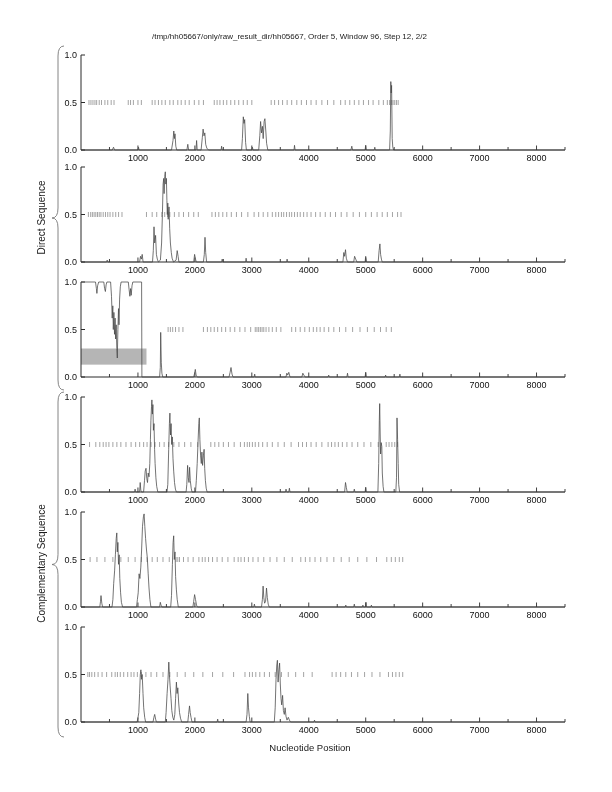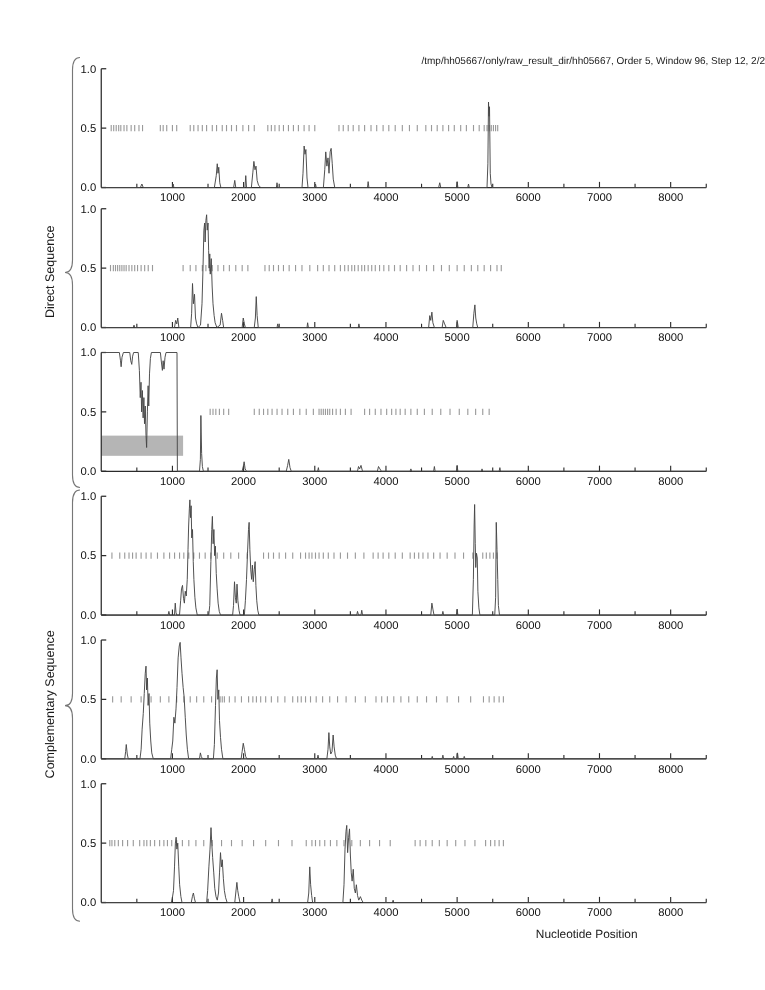--- a/index.html
+++ b/index.html
@@ -1,26 +1,26 @@
 <!DOCTYPE html>
 <html><head>
 <meta charset="utf-8">
 <style>
   html,body{margin:0;padding:0;}
   body{
     width:612px;height:792px;position:relative;background:#ffffff;
     font-family:"Liberation Sans", sans-serif;color:#1a1a1a;overflow:hidden;
   }
   .fig-title{
-    position:absolute;left:152px;top:44px;width:460px;
-    text-align:right;font-size:8px;letter-spacing:0;white-space:nowrap;
+    position:absolute;left:152px;top:32px;width:460px;
+    text-align:left;font-size:8px;letter-spacing:0;white-space:nowrap;
   }
   .x-axis-label{
     position:absolute;left:110px;top:742px;width:400px;
-    text-align:right;font-size:9.5px;
+    text-align:center;font-size:9.5px;
   }
   .group-label{
     position:absolute;width:220px;text-align:center;font-size:10px;
     transform:rotate(-90deg);transform-origin:center center;white-space:nowrap;
   }
   .group-label.direct{left:-69px;top:212px;}
   .group-label.comp{left:-69px;top:558px;}
   #plot-svg{position:absolute;left:0;top:0;}
 </style>
 </head>

